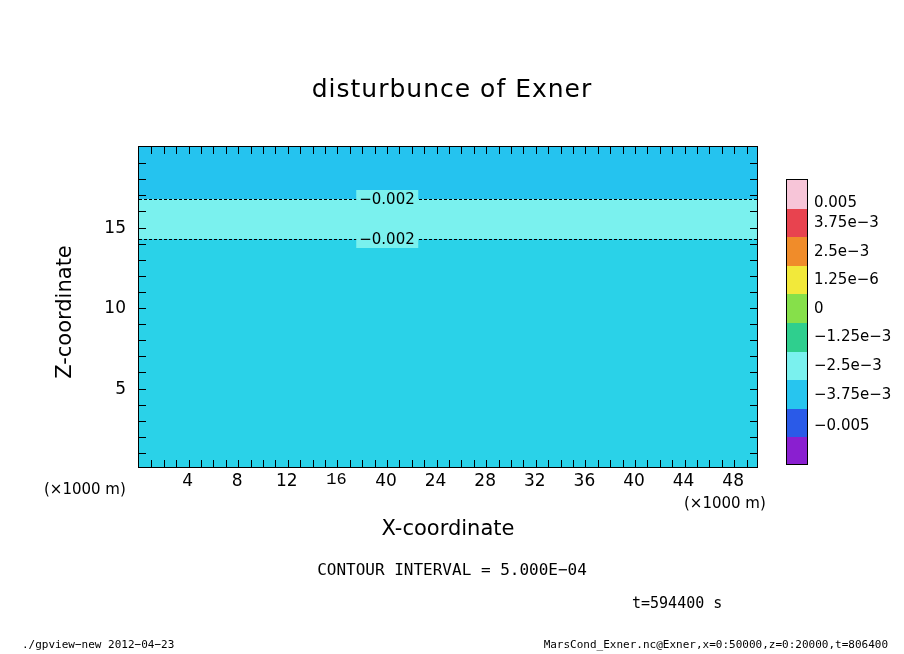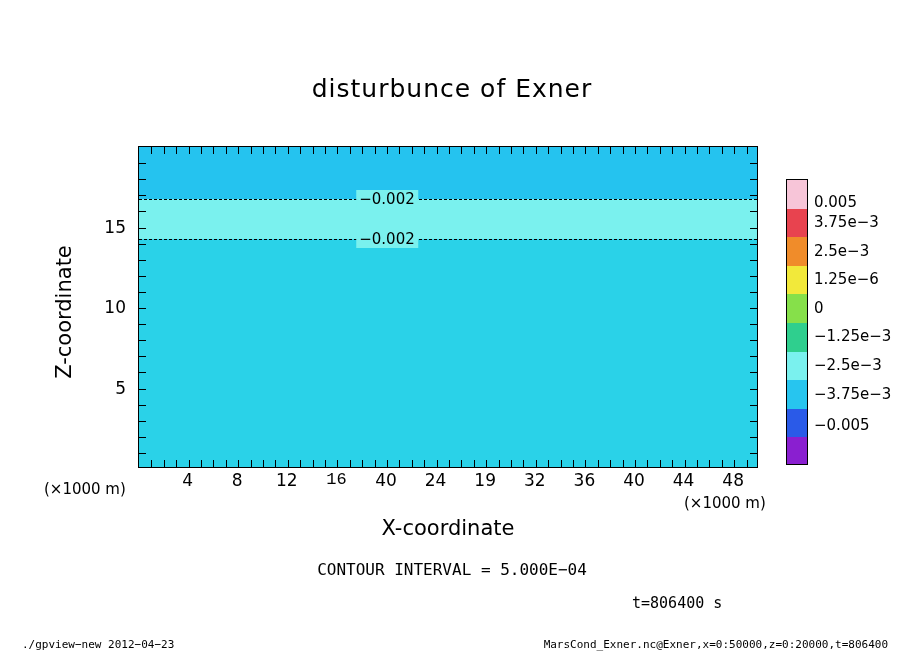--- a/index.html
+++ b/index.html
@@ -299,21 +299,21 @@
     <div class="tick-right" style="top: 16.1px;"></div>
   </div>
 
 <div id="xticks-holder">
     <div class="xtick-label" style="left: 187.6px;">4</div>
     <div class="xtick-label" style="left: 237.2px;">8</div>
     <div class="xtick-label" style="left: 286.8px;">12</div>
     <div class="xtick-label" style="left: 336.4px; font-family: Liberation Mono, monospace;">16</div>
     <div class="xtick-label" style="left: 386px;">40</div>
     <div class="xtick-label" style="left: 435.6px;">24</div>
-    <div class="xtick-label" style="left: 485.2px;">19</div>
+    <div class="xtick-label" style="left: 485.2px;">28</div>
     <div class="xtick-label" style="left: 534.8px;">32</div>
     <div class="xtick-label" style="left: 584.4px;">36</div>
     <div class="xtick-label" style="left: 634px;">40</div>
     <div class="xtick-label" style="left: 683.6px;">44</div>
     <div class="xtick-label" style="left: 733.2px;">48</div>
   </div>
 <div id="yticks-holder">
     <div class="ytick-label" style="top: 387.5px;">5</div>
     <div class="ytick-label" style="top: 307px;">10</div>
     <div class="ytick-label" style="top: 226.5px;">15</div>
@@ -341,15 +341,15 @@
     <div class="cb-label" style="top: 250.5px;">2.5e−3</div>
     <div class="cb-label" style="top: 279.1px;">1.25e−6</div>
     <div class="cb-label" style="top: 307.7px;">0</div>
     <div class="cb-label" style="top: 336.3px;">−1.25e−3</div>
     <div class="cb-label" style="top: 364.9px;">−2.5e−3</div>
     <div class="cb-label" style="top: 393.5px;">−3.75e−3</div>
     <div class="cb-label" style="top: 425px;">−0.005</div>
   </div>
 
 <div class="abs" id="contour-interval">CONTOUR INTERVAL = 5.000E−04</div>
-<div class="abs" id="time-label">t=806400 s</div>
+<div class="abs" id="time-label">t=594400 s</div>
 <div class="abs" id="footer-left">./gpview−new  2012−04−23</div>
 <div class="abs" id="footer-right">MarsCond_Exner.nc@Exner,x=0:50000,z=0:20000,t=806400</div>
 
 </body></html>

